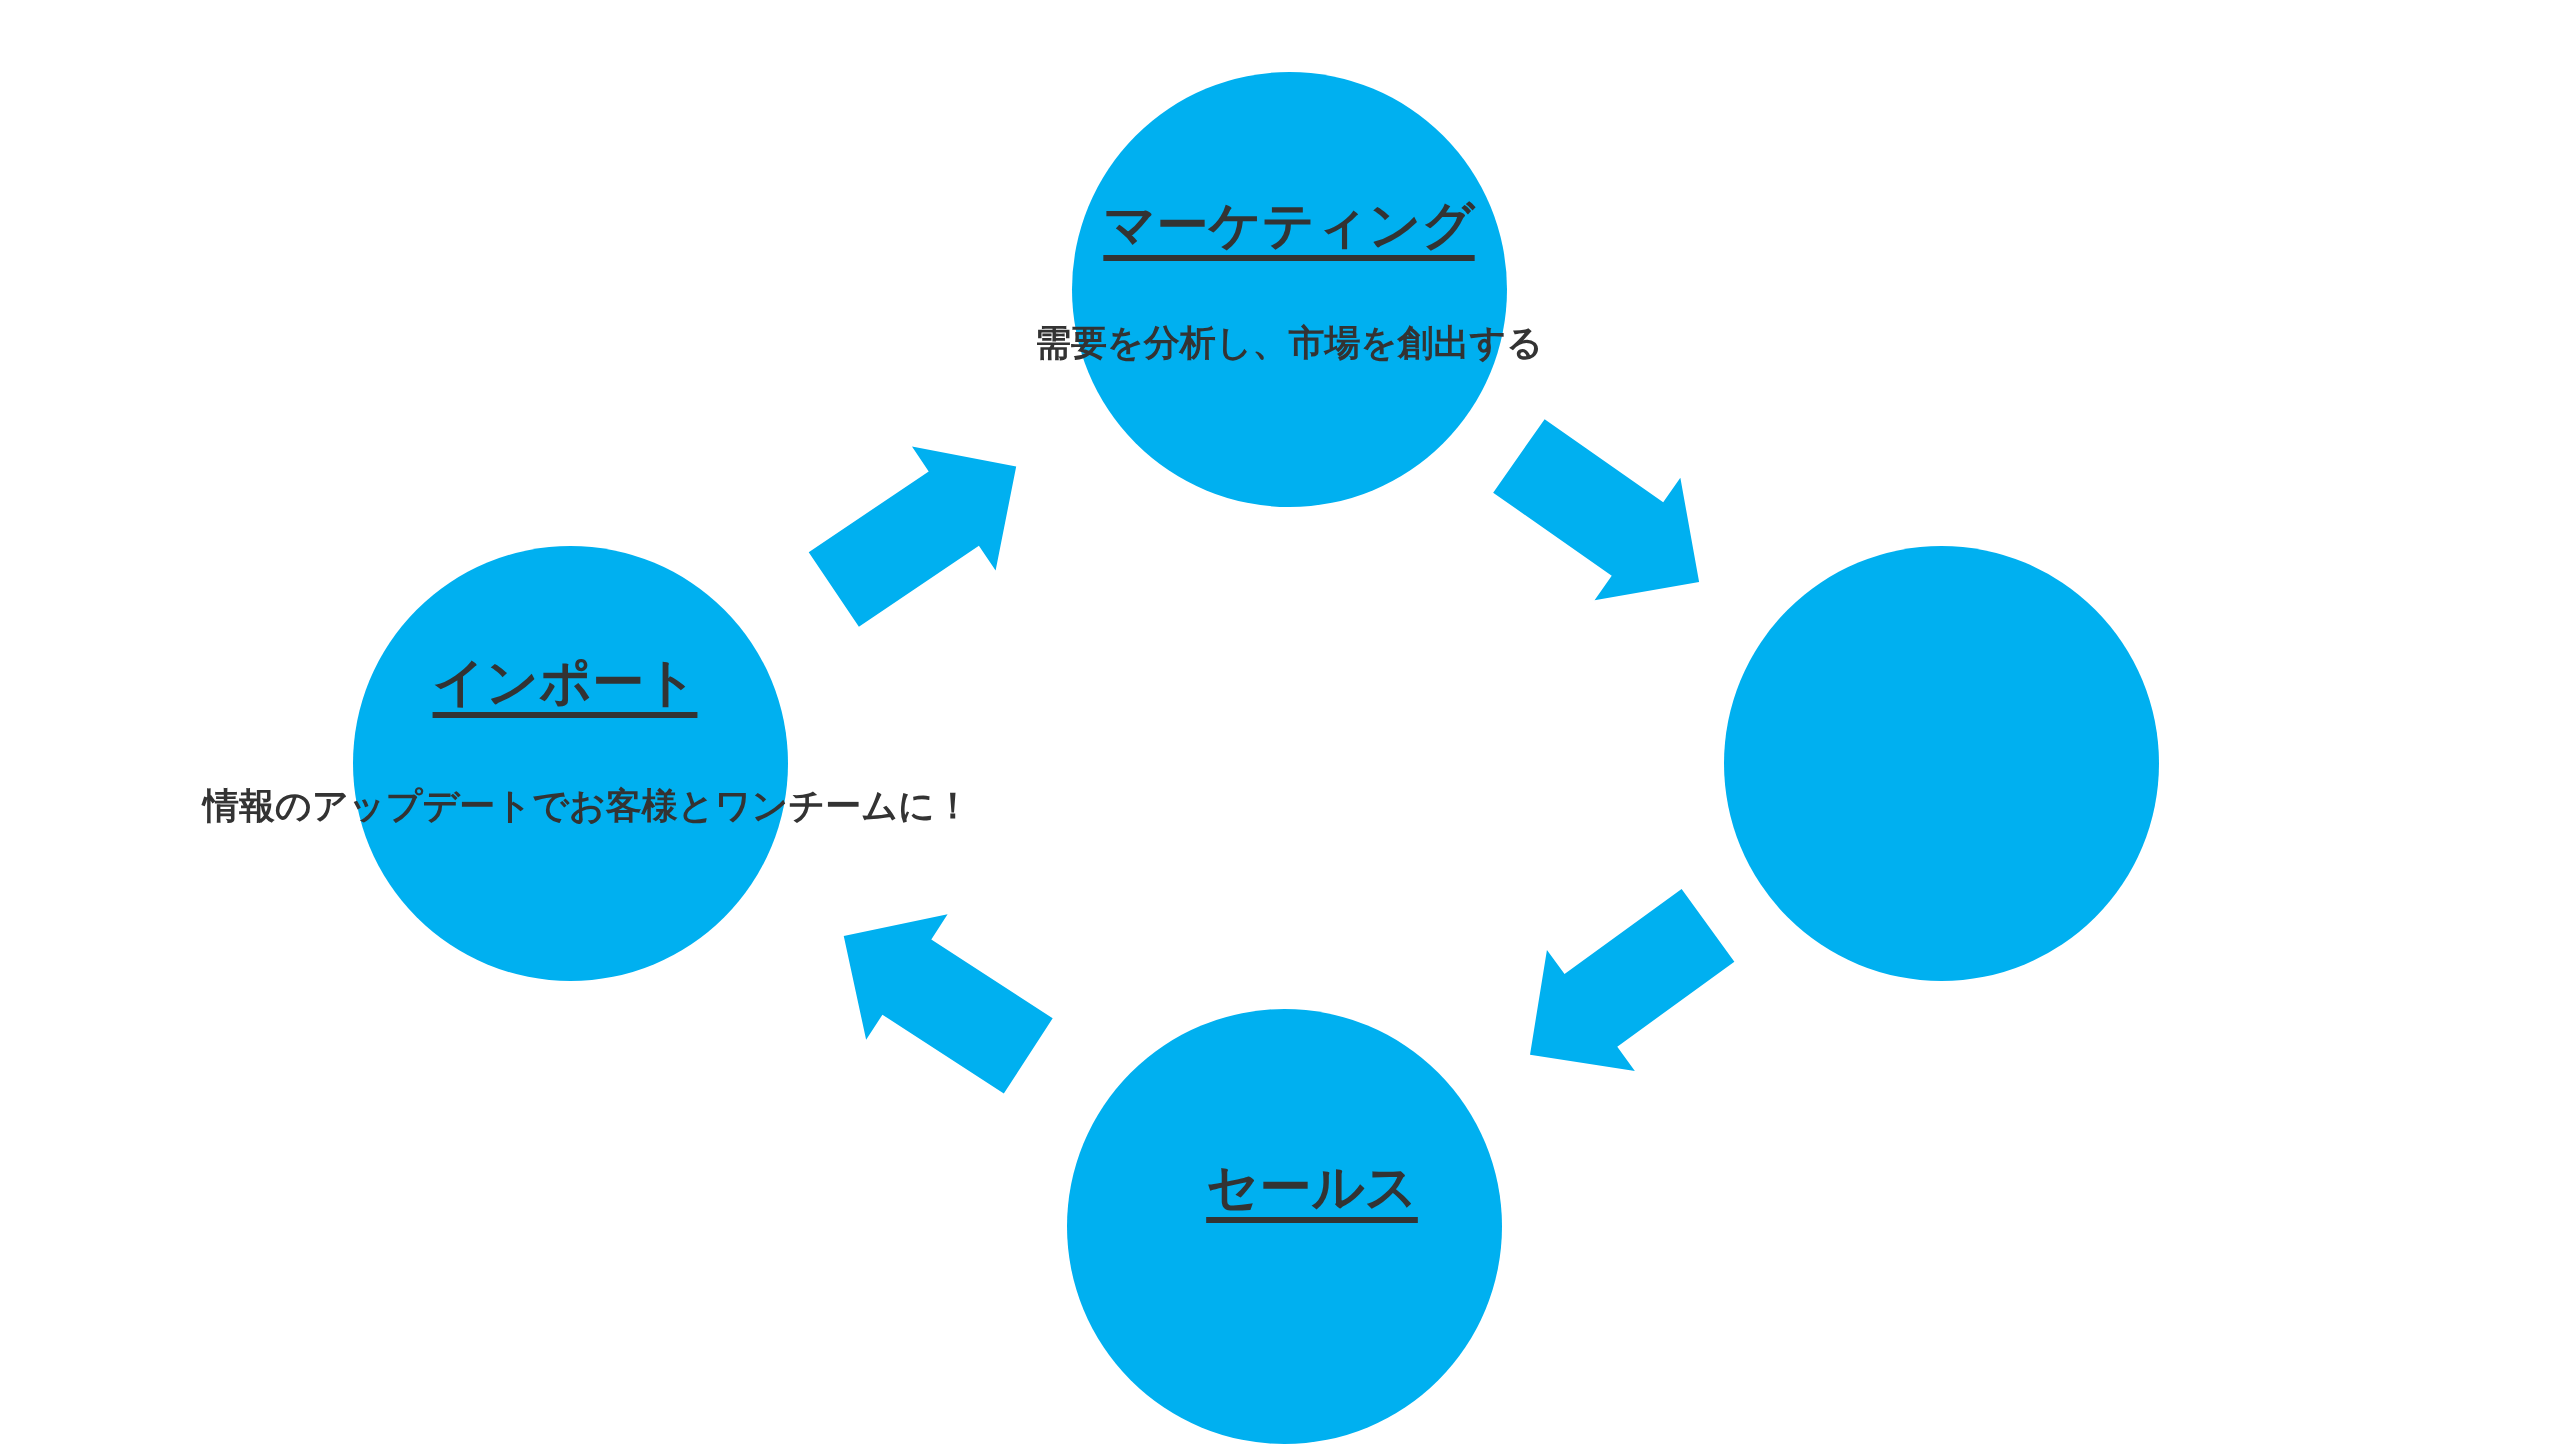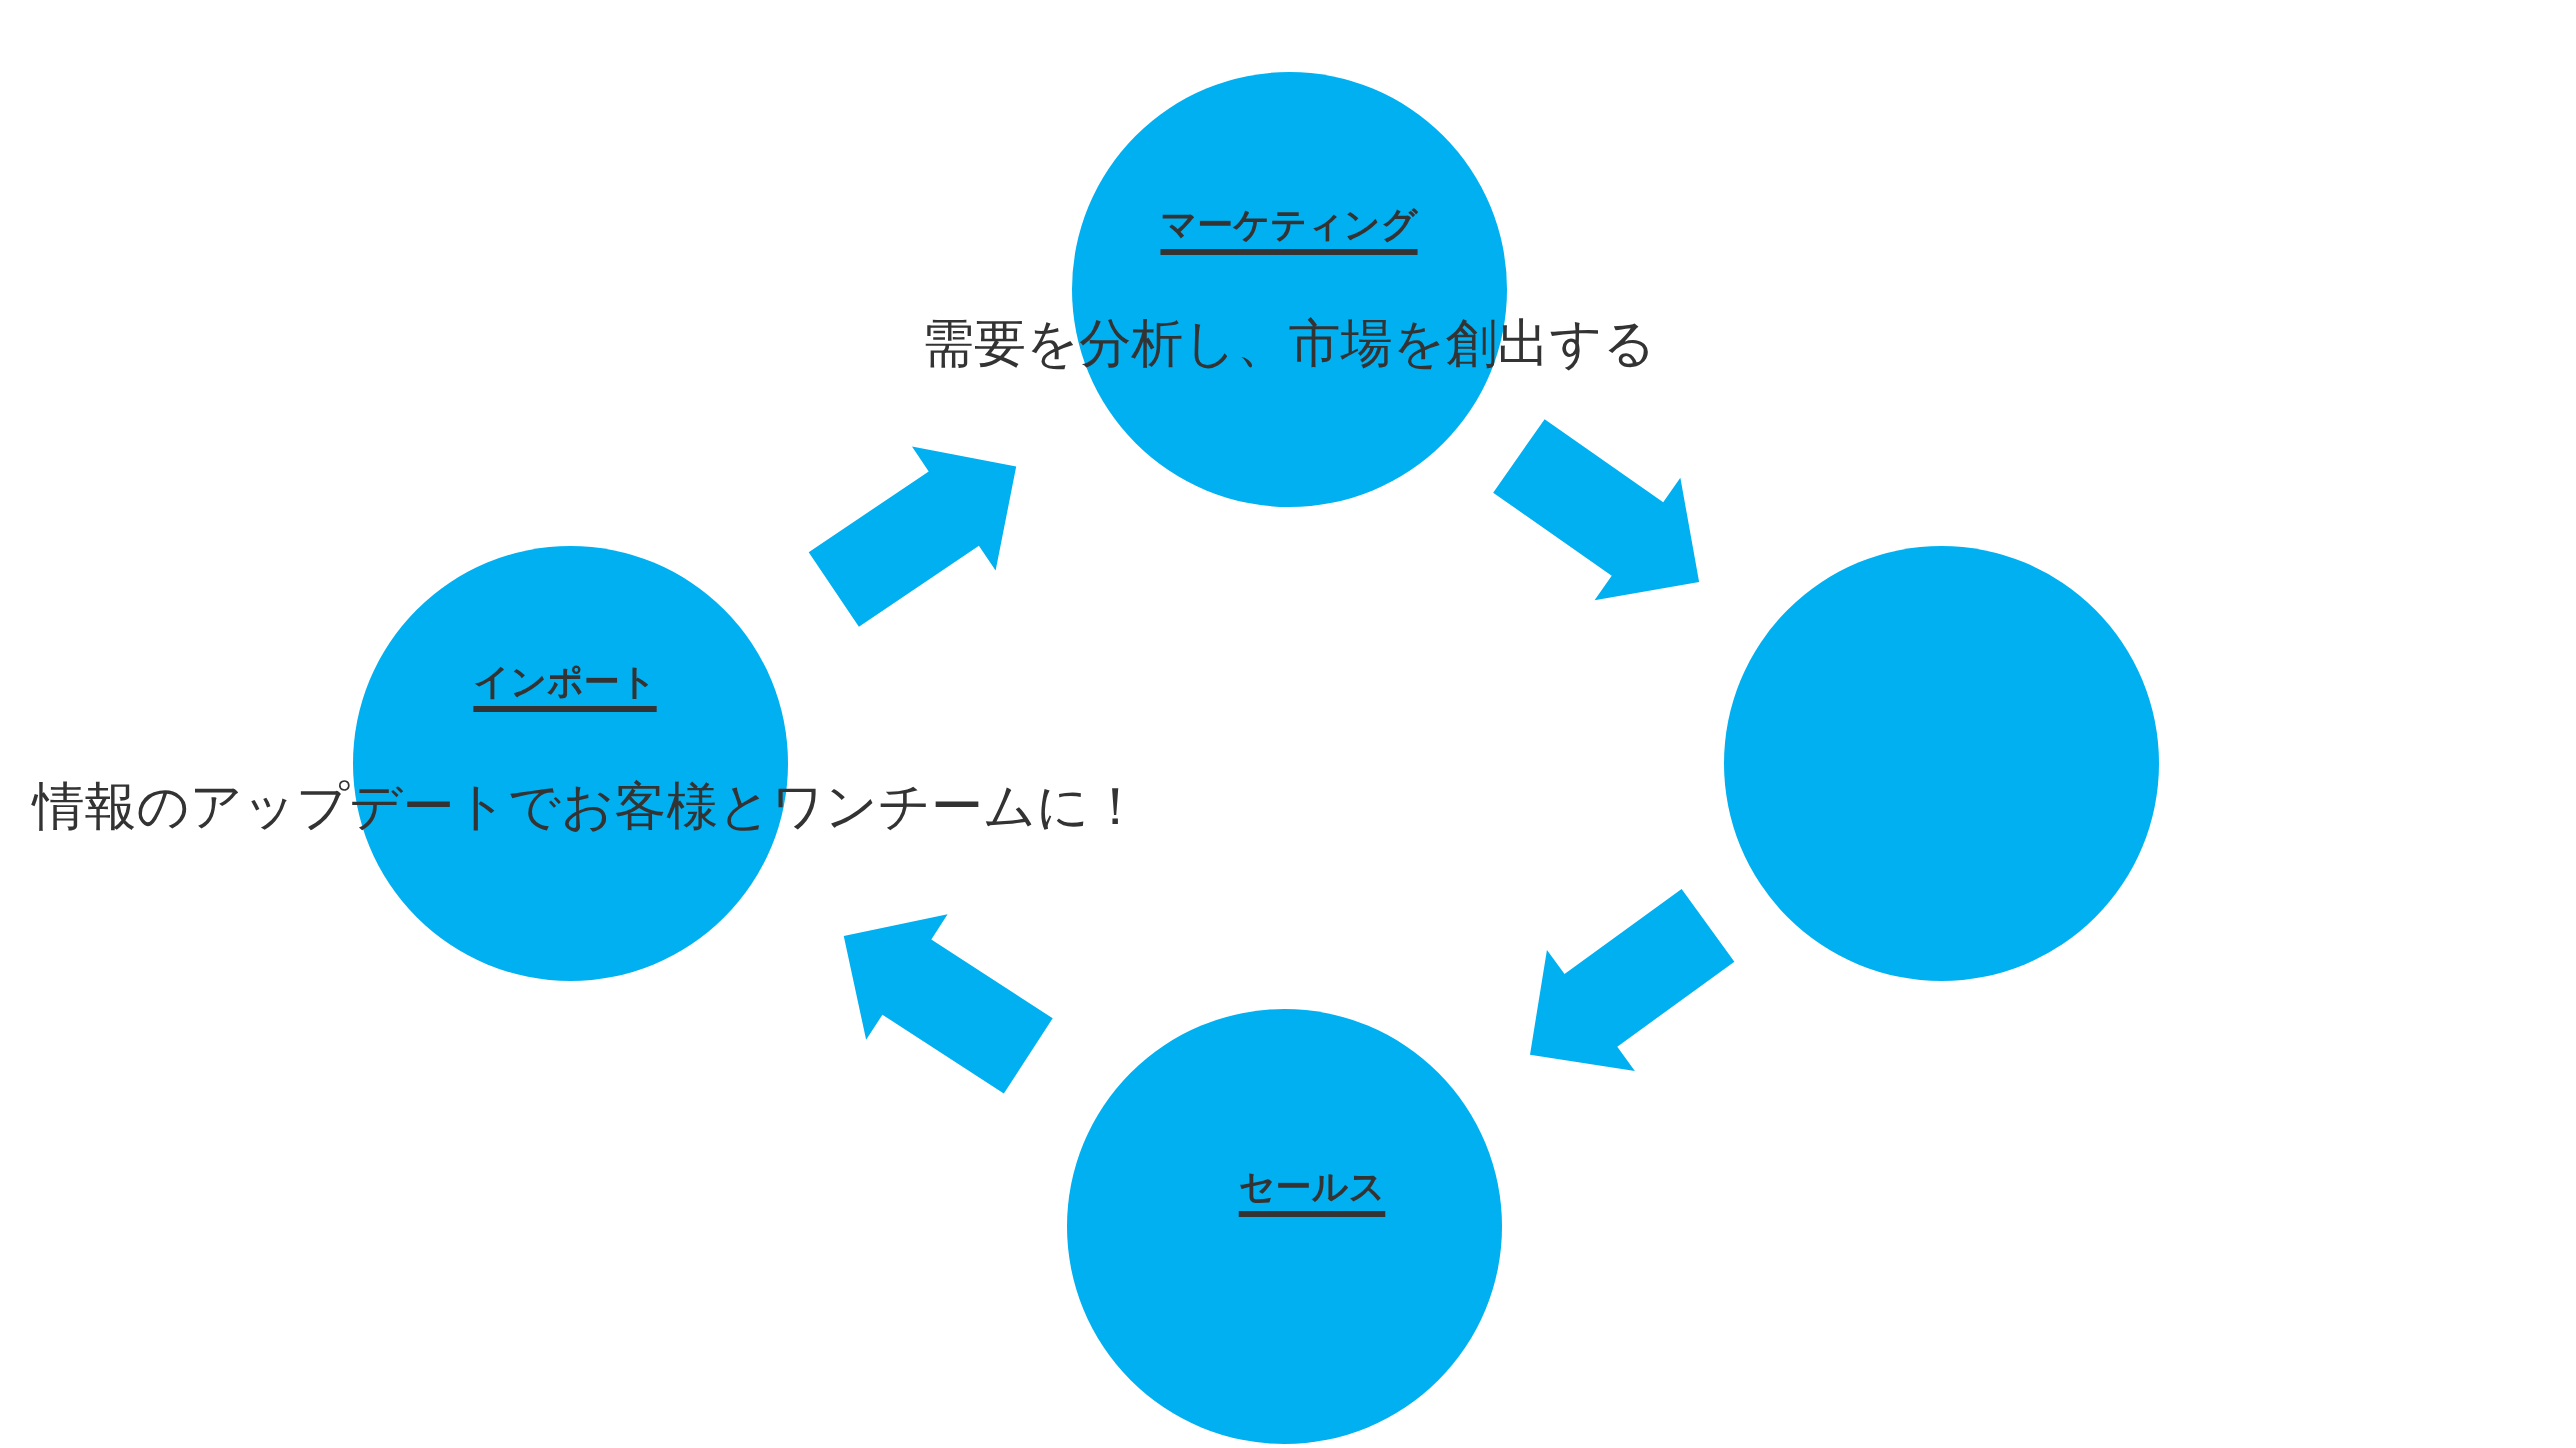--- a/index.html
+++ b/index.html
@@ -34,27 +34,27 @@
   .node-title, .node-desc {
     position: absolute;
     transform: translateX(-50%);
     white-space: nowrap;
     text-align: center;
     color: var(--text);
     line-height: 68px;
     z-index: 2;
   }
   .node-title {
-    font-size: 36px;
+    font-size: 52px;
     font-weight: 700;
     text-decoration: underline;
     text-decoration-thickness: 5.8px;
     text-underline-offset: 11.6px;
   }
-  .node-desc { font-size: 52px; font-weight: 400; }
+  .node-desc { font-size: 36px; font-weight: 700; }
 
   .title-top    { left: 1289px; top: 191px;  }
   .desc-top     { left: 1289px; top: 309px;  }
   .title-right  { left: 1938px; top: 635px;  }
   .desc-right   { left: 1972px; top: 778px;  }
   .title-left   { left: 565px;  top: 648px;  }
   .desc-left    { left: 587px;  top: 754px; margin-top: 18px;  }
   .title-bottom { left: 1287px; top: 1153px; margin-left: 25px; }
   .desc-bottom  { left: 1310px; top: 1256px; }
 

